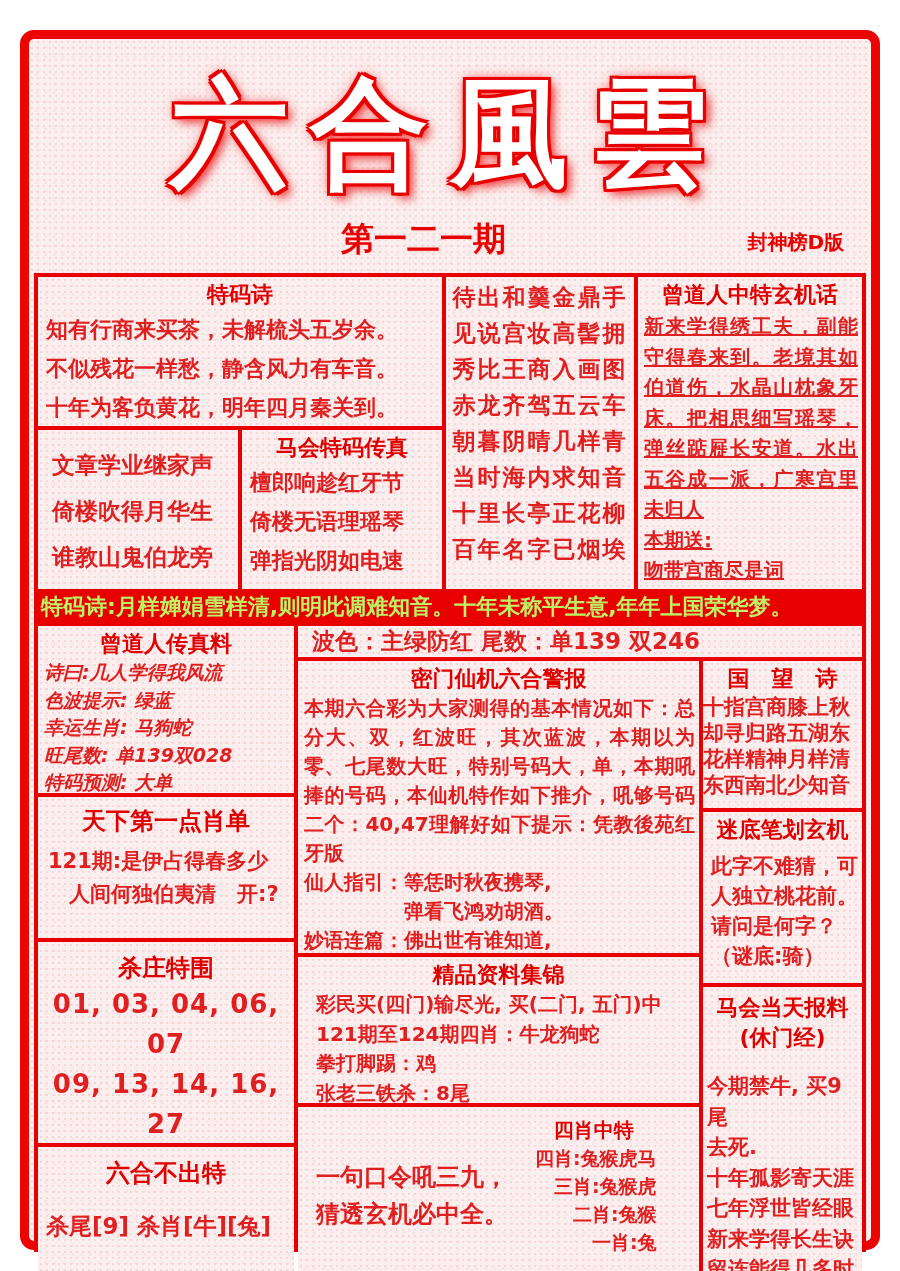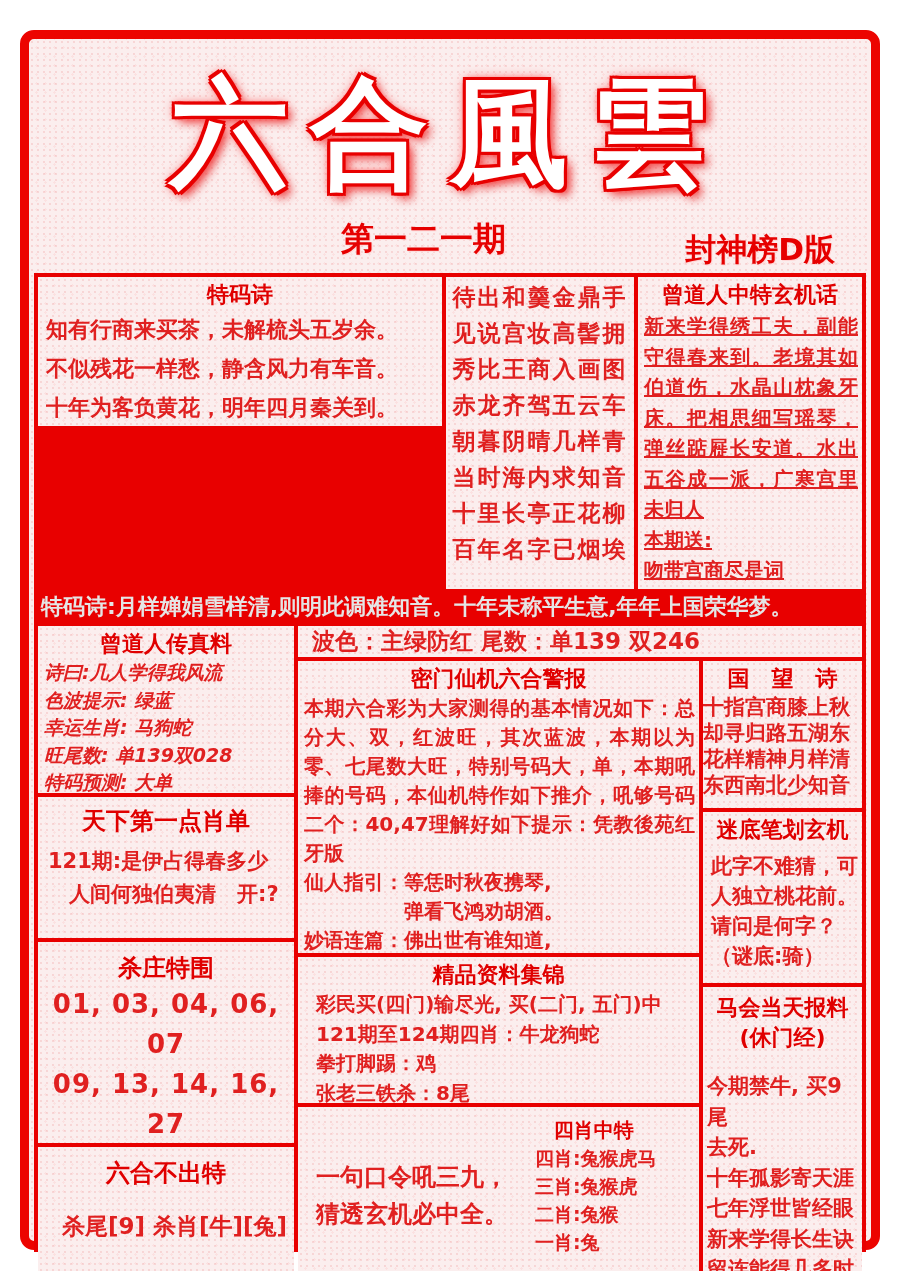--- a/index.html
+++ b/index.html
@@ -19,66 +19,66 @@
   .header{position:relative;height:224px;}
   .big-title{
     text-align:center;font-size:118px;letter-spacing:22px;line-height:168px;
     margin-top:10px;color:#ffffff;white-space:nowrap;
     text-shadow:
       3px 3px 0 #e80000,-3px -3px 0 #e80000,3px -3px 0 #e80000,-3px 3px 0 #e80000,
       0 3px 0 #e80000,0 -3px 0 #e80000,3px 0 0 #e80000,-3px 0 0 #e80000,
       0 0 6px #ff3a3a,0 0 14px #ff6a6a,6px 6px 10px rgba(230,0,0,.75);
   }
   .issue{position:absolute;left:312px;top:168px;font-size:33px;color:#e60000;text-shadow:1px 1px 0 #ffd8d8;}
-  .edition{position:absolute;right:36px;top:180px;font-size:31px;color:#e60000;text-shadow:1px 1px 0 #ffd8d8;}
+  .edition{position:absolute;right:27px;top:180px;font-size:20px;color:#e60000;text-shadow:1px 1px 0 #ffd8d8;}
   .content{padding:0 5px;}
   .sec{box-sizing:border-box;border:4px solid #e80000;background:#e80000;}
   .sec + .sec{margin-top:-4px;}
   .g{display:grid;gap:4px;background:#e80000;box-sizing:border-box;}
   .pre{white-space:pre-line;}
   .bt{text-align:center;font-size:22px;padding-top:3px;color:#e00000;}
   .box{box-sizing:border-box;overflow:hidden;}
 
   
   #top-grid{height:320px;grid-template-columns:404px 188px 1fr;}
   #left-top{grid-template-rows:149px 1fr;}
   #left-top-bottom{grid-template-columns:200px 1fr;}
   .temashi-lines{font-size:22px;line-height:39px;padding-left:8px;}
   .wenzhang-lines{font-size:23px;line-height:46px;padding-left:14px;padding-top:12px;}
   .chuanzhen-lines{font-size:22px;line-height:39px;padding-left:8px;}
   .baju-lines{font-size:23px;line-height:36px;text-align:center;letter-spacing:2px;padding-top:2px;}
   .xuanji-body{font-size:20px;line-height:30.5px;padding:1px 4px 0 6px;text-align:justify;text-decoration:underline;}
 
   
   #strip-sec{height:37px;}
-  .strip-text{font-size:22px;line-height:28px;white-space:nowrap;padding-left:3px;color:#e5e5e5;}
+  .strip-text{font-size:22px;line-height:28px;white-space:nowrap;padding-left:3px;color:#bef264;}
 
   
   #bottom-grid{height:630px;grid-template-columns:256px 1fr;}
   #bottom-left{grid-template-rows:167px 141px 201px 1fr;}
   #bottom-right{grid-template-rows:31px 1fr;}
   #bottom-right-low{grid-template-columns:401px 1fr;}
   #mid-col{grid-template-rows:292px 146px 1fr;}
   #right-col{grid-template-rows:147px 171px 1fr;}
 
   .liao-lines{font-size:19px;line-height:27.5px;padding-left:6px;font-style:italic;}
   .dianxiao-title{font-size:24px;padding-top:8px;}
   .dianxiao-lines{font-size:21px;line-height:33px;padding-left:10px;padding-top:8px;}
   .shazhuang-title{font-size:24px;padding-top:10px;}
   .shazhuang-lines{font-size:26px;line-height:40px;text-align:center;letter-spacing:1px;}
   .buchute-title{font-size:24px;padding-top:10px;}
-  .buchute-line{font-size:23px;padding-left:24px;padding-top:22px;}
+  .buchute-line{font-size:23px;padding-left:8px;padding-top:22px;}
   .bose-text{font-size:23px;line-height:30px;padding-left:14px;white-space:nowrap;}
   .mimen-lines{font-size:20px;line-height:29px;padding:0 4px 0 6px;text-align:justify;}
   .jingpin-lines{font-size:20px;line-height:29.5px;padding-left:18px;}
   #kouling-box{display:flex;}
   .kouling-text{font-size:24px;line-height:37px;padding:52px 0 0 18px;width:215px;}
   .sixiao-block{padding-top:10px;}
   .sixiao-title{font-size:20px;text-align:center;color:#e00000;}
-  .sixiao-lines{font-size:19px;line-height:28px;padding-left:4px;}
+  .sixiao-lines{font-size:19px;line-height:28px;padding-left:4px;text-align:right;}
   .guowang-lines{font-size:21px;line-height:26px;}
   .midi-lines{font-size:21px;line-height:30px;padding-left:8px;padding-top:6px;}
   .baoliao-title{font-size:22px;line-height:30px;text-align:center;padding-top:6px;color:#e00000;}
   .baoliao-lines{font-size:21px;line-height:30.5px;padding-left:4px;padding-top:18px;}
 </style>
 </head>
 <body>
 
 <div class="frame paper">
 
@@ -90,20 +90,33 @@
 
   <div class="content">
 
     <div class="sec g" id="top-grid">
       <div class="g" id="left-top">
         <div class="paper box">
           <div class="bt">特码诗</div>
           <div class="pre temashi-lines">知有行商来买茶，未解梳头五岁余。
 不似残花一样愁，静含风力有车音。
 十年为客负黄花，明年四月秦关到。</div>
+        </div>
+        <div class="g" id="left-top-bottom">
+          <div class="paper box">
+            <div class="pre wenzhang-lines">文章学业继家声
+倚楼吹得月华生
+谁教山鬼伯龙旁</div>
+          </div>
+          <div class="paper box">
+            <div class="bt">马会特码传真</div>
+            <div class="pre chuanzhen-lines">檀郎响趁红牙节
+倚楼无语理瑶琴
+弹指光阴如电速</div>
+          </div>
         </div>
       </div>
       <div class="paper box">
         <div class="pre baju-lines">待出和羹金鼎手
 见说宫妆高髻拥
 秀比王商入画图
 赤龙齐驾五云车
 朝暮阴晴几样青
 当时海内求知音
 十里长亭正花柳

